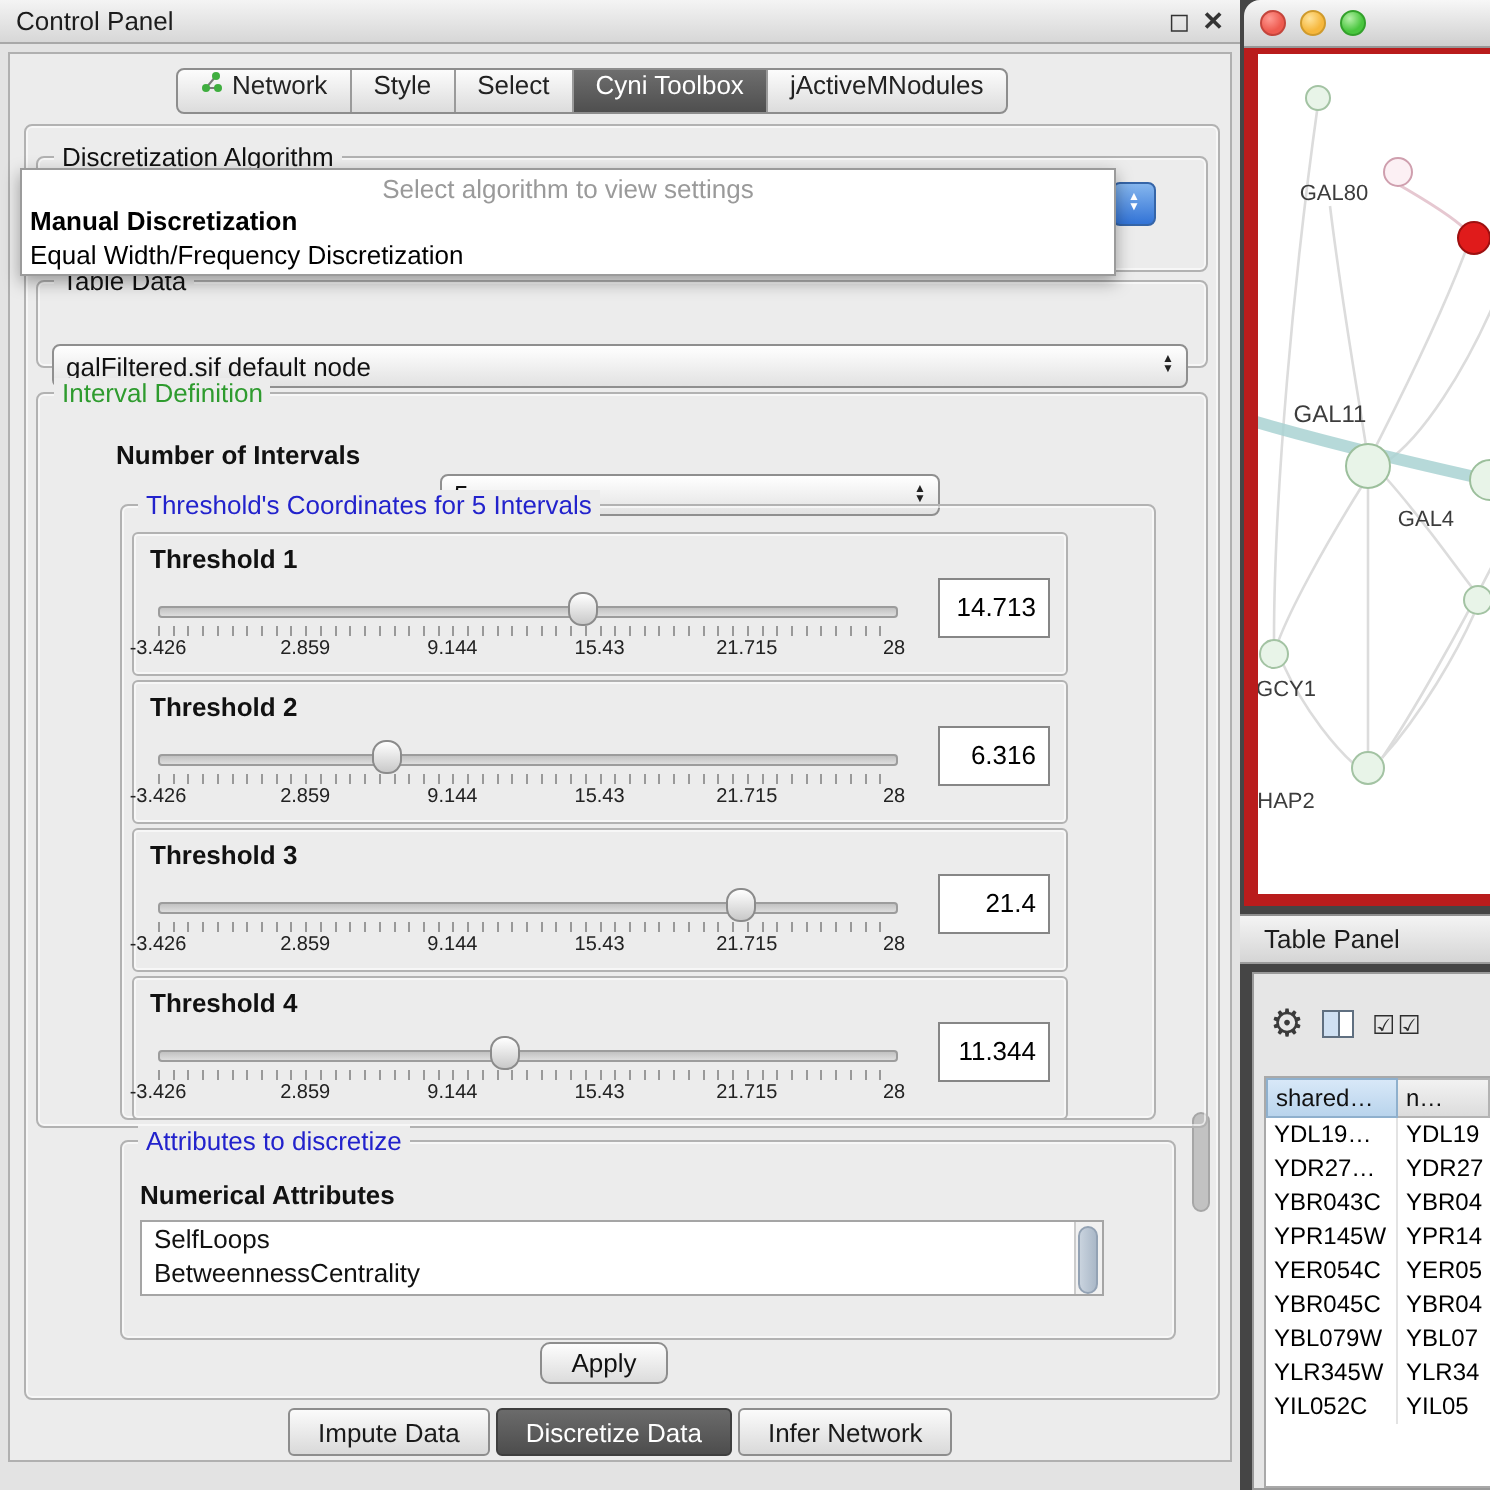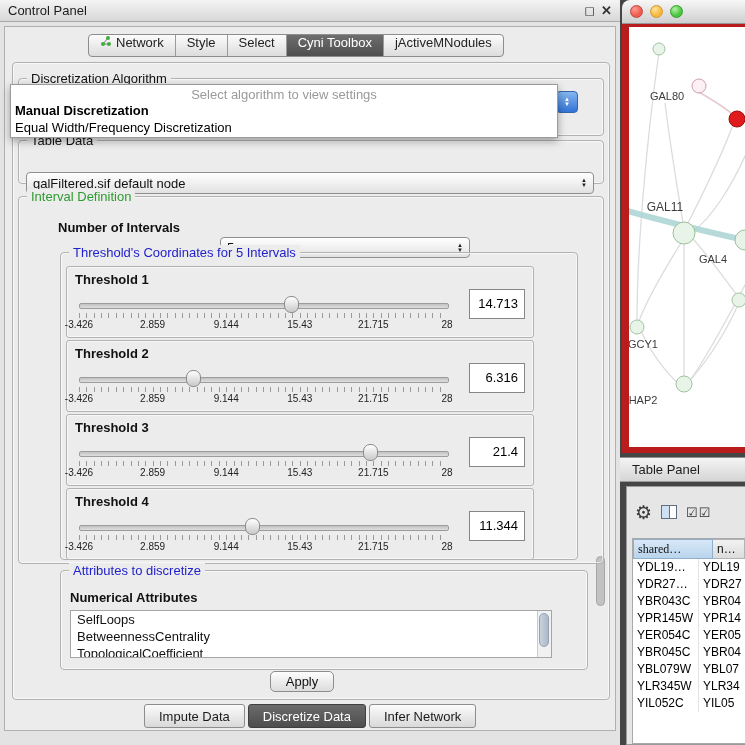--- a/index.html
+++ b/index.html
@@ -49,21 +49,21 @@
   .handle{position:absolute;top:-8px;width:15px;height:17px;margin-left:-8px;background:linear-gradient(#ffffff,#c9c9c9);
     border:1px solid #8b8b8b;border-radius:7px;box-sizing:border-box;}
   .ticks{position:absolute;left:12px;top:46px;width:368px;height:5px;
     background:repeating-linear-gradient(90deg,#999 0 1px,transparent 1px 7.36px);}
   .scale{position:absolute;left:12px;top:52px;width:368px;height:12px;}
   .scale-lab{position:absolute;transform:translateX(-50%);font-size:10px;color:#222;white-space:nowrap;}
   .valfield{position:absolute;left:402px;top:22px;width:56px;height:30px;background:#fff;border:1px solid #868686;
     box-sizing:border-box;font-size:13px;color:#000;text-align:right;line-height:28px;padding-right:6px;}
 
   
-  .attrlist{position:absolute;left:70px;top:610px;width:482px;height:48px;background:#fff;border:1px solid #a5a5a5;box-sizing:border-box;overflow:hidden;}
+  .attrlist{position:absolute;left:70px;top:610px;width:482px;height:38px;background:#fff;border:1px solid #a5a5a5;box-sizing:border-box;overflow:hidden;}
   .attrlist .li{font-size:13px;color:#111;padding-left:6px;height:17px;line-height:17px;white-space:nowrap;}
   .sbar{position:absolute;right:0;top:0;bottom:0;width:13px;background:#f1f1f1;border-left:1px solid #ccc;}
   .sbar .thumb{position:absolute;left:1px;top:2px;width:10px;height:34px;background:linear-gradient(90deg,#c9d3de,#aab8c8);border:1px solid #93a2b4;border-radius:5px;box-sizing:border-box;}
   .pscroll{position:absolute;left:596px;top:556px;width:9px;height:50px;background:#c2c2c2;border-radius:5px;border:1px solid #a6a6a6;box-sizing:border-box;}
 
   .applybtn{position:absolute;left:270px;top:671px;width:64px;height:21px;border:1px solid #8d8d8d;border-radius:5px;
     background:linear-gradient(#fdfdfd,#dcdcdc);font-size:13px;color:#111;font-family:"Liberation Sans",sans-serif;}
 
   .btabs{position:absolute;left:144px;top:704px;display:flex;gap:3px;}
   .btab{height:22px;display:flex;align-items:center;padding:0 14px;font-size:13px;color:#1a1a1a;
@@ -86,21 +86,21 @@
     border-top:1px solid #8f8f8f;border-bottom:1px solid #9b9b9b;display:flex;align-items:center;font-size:13px;color:#1c1c1c;padding-left:12px;box-sizing:border-box;}
   .twin{position:absolute;left:6px;top:486px;width:119px;height:259px;background:#e6e6e6;border:1px solid #9a9a9a;border-right:none;box-sizing:border-box;}
   .ttoolbar{position:absolute;left:0;top:0;right:0;height:50px;display:flex;align-items:center;gap:9px;padding-left:8px;}
   .gear{font-size:19px;color:#3a3a3a;line-height:19px;}
   .colicon{width:16px;height:14px;border:1px solid #5f6f80;background:linear-gradient(90deg,#cfe0f2 50%,#ffffff 50%);position:relative;box-sizing:border-box;}
   .colicon:after{content:"";position:absolute;left:7px;top:0;bottom:0;width:1px;background:#5f6f80;}
   .checks{font-size:13px;color:#2e2e2e;letter-spacing:1px;}
   .tbl{position:absolute;left:5px;top:51px;right:0;bottom:0;background:#fff;border:1px solid #a9a9a9;border-right:none;box-sizing:border-box;overflow:hidden;}
   .thead{display:flex;height:20px;}
   .th{font-size:12px;color:#111;display:flex;align-items:center;padding-left:4px;box-sizing:border-box;overflow:hidden;white-space:nowrap;}
-  .th.c1{width:80px;background:linear-gradient(#d8e8f8,#b9d4ec);border:1px solid #8fb0cd;font-family:Liberation Serif, serif;}
+  .th.c1{width:66px;background:linear-gradient(#d8e8f8,#b9d4ec);border:1px solid #8fb0cd;}
   .th.c2{flex:1;background:linear-gradient(#f2f2f2,#dcdcdc);border:1px solid #b3b3b3;border-left:none;}
   .trow{display:flex;height:17px;font-size:12px;color:#000;}
   .tc1{width:66px;padding:1px 2px 0 4px;box-sizing:border-box;overflow:hidden;white-space:nowrap;border-right:1px solid #e3e3e3;}
   .tc2{flex:1;padding:1px 0 0 4px;overflow:hidden;white-space:nowrap;}
 
   svg text{font-family:"Liberation Sans",sans-serif;}
 </style>
 </head>
 <body>
 

